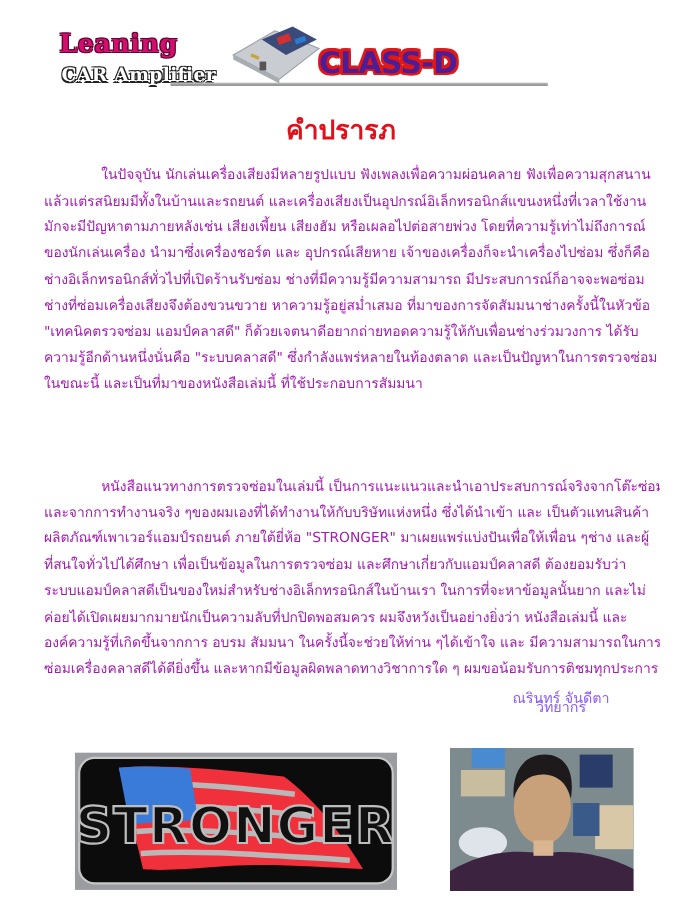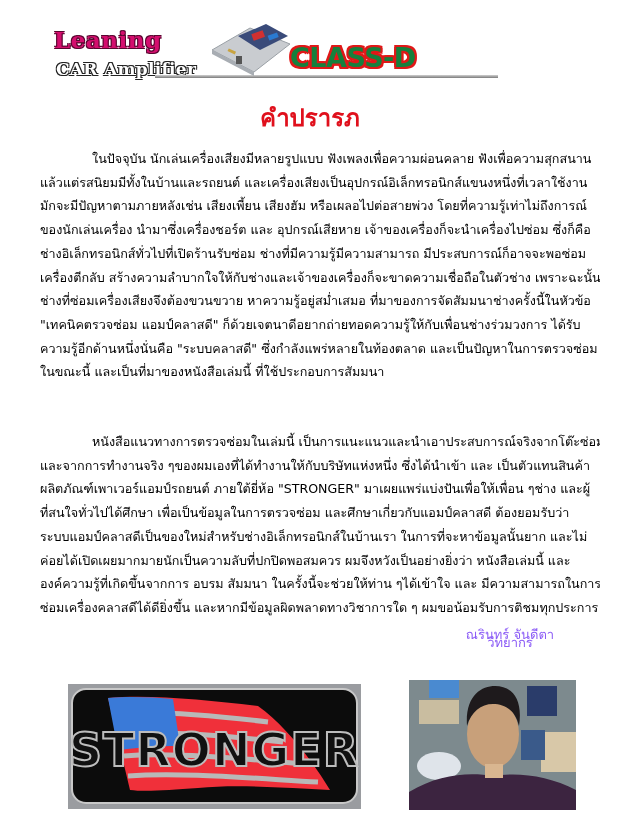--- a/index.html
+++ b/index.html
@@ -5,26 +5,26 @@
   html, body { margin: 0; padding: 0; background: #ffffff; }
   body { width: 620px; height: 839px; position: relative; overflow: hidden; font-family: "DejaVu Sans", "Liberation Sans", sans-serif; }
 
   .header { position: absolute; left: 0; top: 0; width: 612px; height: 90px; }
   .brand-leaning { position: absolute; left: 54px; top: 26px; font-family: "DejaVu Serif", "Liberation Serif", serif; font-weight: bold; font-size: 23px; color: #d40e6e; letter-spacing: 0.5px;
     text-shadow: -1px -1px 0 #5a0630, 1px -1px 0 #5a0630, -1px 1px 0 #5a0630, 1px 1px 0 #5a0630; }
   .brand-car { position: absolute; left: 34px; top: 59px; font-family: "DejaVu Serif", "Liberation Serif", serif; font-weight: bold; font-size: 17px; color: #ffffff; letter-spacing: 0.3px;
     text-shadow: -1px -1px 0 #222, 1px -1px 0 #222, -1px 1px 0 #222, 1px 1px 0 #222; margin-left: 22px; }
   .header-rule { position: absolute; left: 155px; top: 75px; width: 343px; height: 3px; background: linear-gradient(#d0d0d0, #7a7a7a); }
   .amp-img { position: absolute; left: 208px; top: 22px; width: 85px; height: 55px; }
-  .class-d { position: absolute; left: 290px; top: 42px; font-family: "DejaVu Sans", sans-serif; font-weight: bold; font-size: 27px; color: #15803d; letter-spacing: -0.5px;
+  .class-d { position: absolute; left: 290px; top: 42px; font-family: "DejaVu Sans", sans-serif; font-weight: bold; font-size: 27px; color: #4c1d95; letter-spacing: -0.5px;
     text-shadow: -2px -2px 0 #e01818, 2px -2px 0 #e01818, -2px 2px 0 #e01818, 2px 2px 0 #e01818, 0 2px 0 #e01818, 0 -2px 0 #e01818, 2px 0 0 #e01818, -2px 0 0 #e01818; }
 
   .doc-title { position: absolute; left: 0; top: 98px; width: 620px; text-align: center; font-size: 24px; font-weight: bold; color: #e0101c; }
 
-  .body-text { position: absolute; left: 40px; width: 560px; font-size: 12.6px; color: #000000; line-height: 23.7px; }
+  .body-text { position: absolute; left: 40px; width: 560px; font-size: 12.6px; color: #a21caf; line-height: 23.7px; }
   .p1 { top: 147px; }
   .p2 { top: 430px; }
   .line { display: block; white-space: nowrap; overflow: hidden; }
   .indent { padding-left: 52px; }
 
   .sig { position: absolute; left: 440px; width: 140px; text-align: center; font-size: 13px; color: #8b5cf6; }
   .sig-name { top: 624px; }
   .sig-role { top: 632px; }
 
   .stronger-img { position: absolute; left: 68px; top: 684px; width: 293px; height: 125px; }
@@ -50,21 +50,20 @@
 </div>
 
 <div class="doc-title">คำปรารภ</div>
 
 <div class="body-text p1">
   <span class="line indent">ในปัจจุบัน นักเล่นเครื่องเสียงมีหลายรูปแบบ ฟังเพลงเพื่อความผ่อนคลาย ฟังเพื่อความสุกสนาน</span>
   <span class="line">แล้วแต่รสนิยมมีทั้งในบ้านและรถยนต์ และเครื่องเสียงเป็นอุปกรณ์อิเล็กทรอนิกส์แขนงหนึ่งที่เวลาใช้งาน</span>
   <span class="line">มักจะมีปัญหาตามภายหลังเช่น  เสียงเพี้ยน เสียงฮัม หรือเผลอไปต่อสายพ่วง โดยที่ความรู้เท่าไม่ถึงการณ์</span>
   <span class="line">ของนักเล่นเครื่อง นำมาซึ่งเครื่องชอร์ต และ อุปกรณ์เสียหาย  เจ้าของเครื่องก็จะนำเครื่องไปซ่อม ซึ่งก็คือ</span>
   <span class="line">ช่างอิเล็กทรอนิกส์ทั่วไปที่เปิดร้านรับซ่อม   ช่างที่มีความรู้มีความสามารถ มีประสบการณ์ก็อาจจะพอซ่อม</span>
-  <span class="line">เครื่องตีกลับ สร้างความลำบากใจให้กับช่างและเจ้าของเครื่องก็จะขาดความเชื่อถือในตัวช่าง เพราะฉะนั้น</span>
   <span class="line">ช่างที่ซ่อมเครื่องเสียงจึงต้องขวนขวาย หาความรู้อยู่สม่ำเสมอ   ที่มาของการจัดสัมมนาช่างครั้งนี้ในหัวข้อ</span>
   <span class="line">"เทคนิคตรวจซ่อม แอมป์คลาสดี"     ก็ด้วยเจตนาดีอยากถ่ายทอดความรู้ให้กับเพื่อนช่างร่วมวงการ ได้รับ</span>
   <span class="line">ความรู้อีกด้านหนึ่งนั่นคือ "ระบบคลาสดี" ซึ่งกำลังแพร่หลายในท้องตลาด และเป็นปัญหาในการตรวจซ่อม</span>
   <span class="line">ในขณะนี้ และเป็นที่มาของหนังสือเล่มนี้ ที่ใช้ประกอบการสัมมนา</span>
 </div>
 
 <div class="body-text p2">
   <span class="line indent">หนังสือแนวทางการตรวจซ่อมในเล่มนี้ เป็นการแนะแนวและนำเอาประสบการณ์จริงจากโต๊ะซ่อม</span>
   <span class="line">และจากการทำงานจริง ๆของผมเองที่ได้ทำงานให้กับบริษัทแห่งหนึ่ง   ซึ่งได้นำเข้า และ เป็นตัวแทนสินค้า</span>
   <span class="line">ผลิตภัณฑ์เพาเวอร์แอมป์รถยนต์ ภายใต้ยี่ห้อ "STRONGER" มาเผยแพร่แบ่งปันเพื่อให้เพื่อน ๆช่าง และผู้</span>

